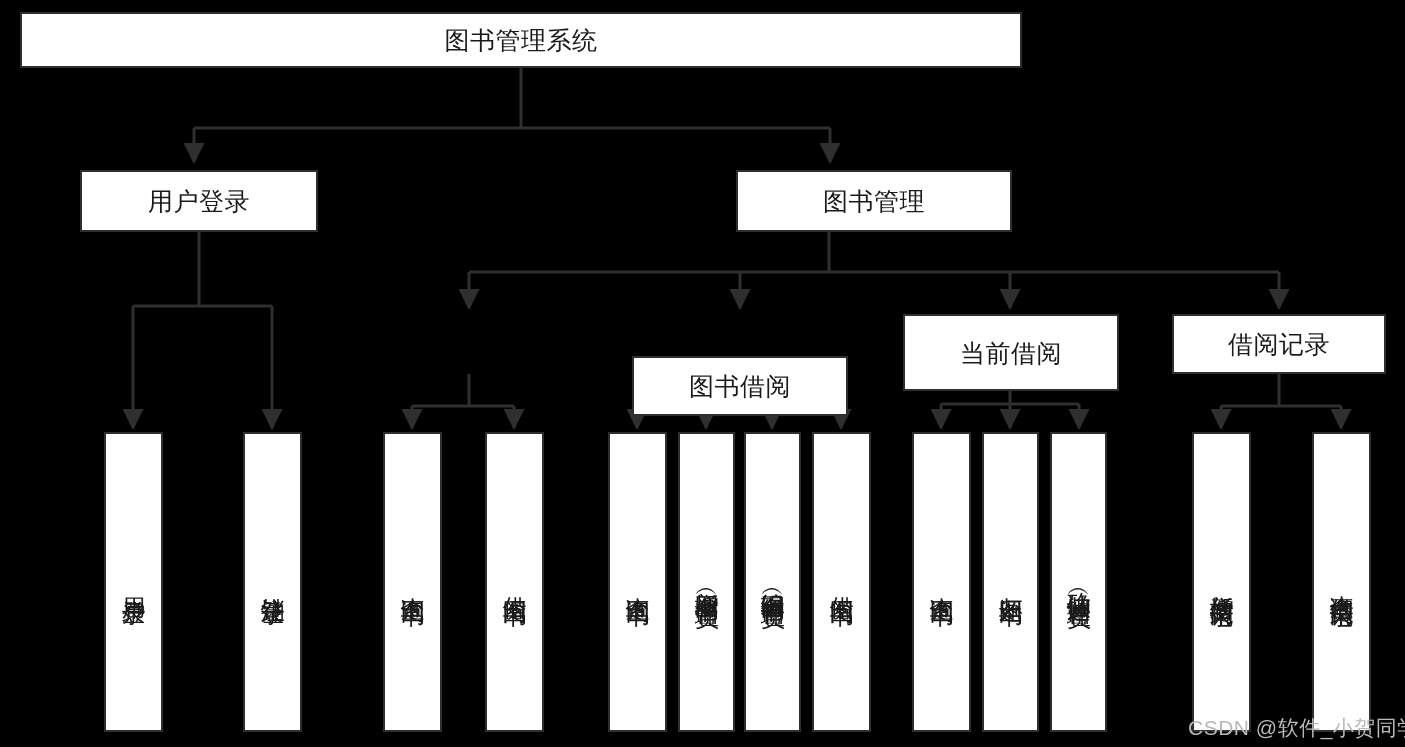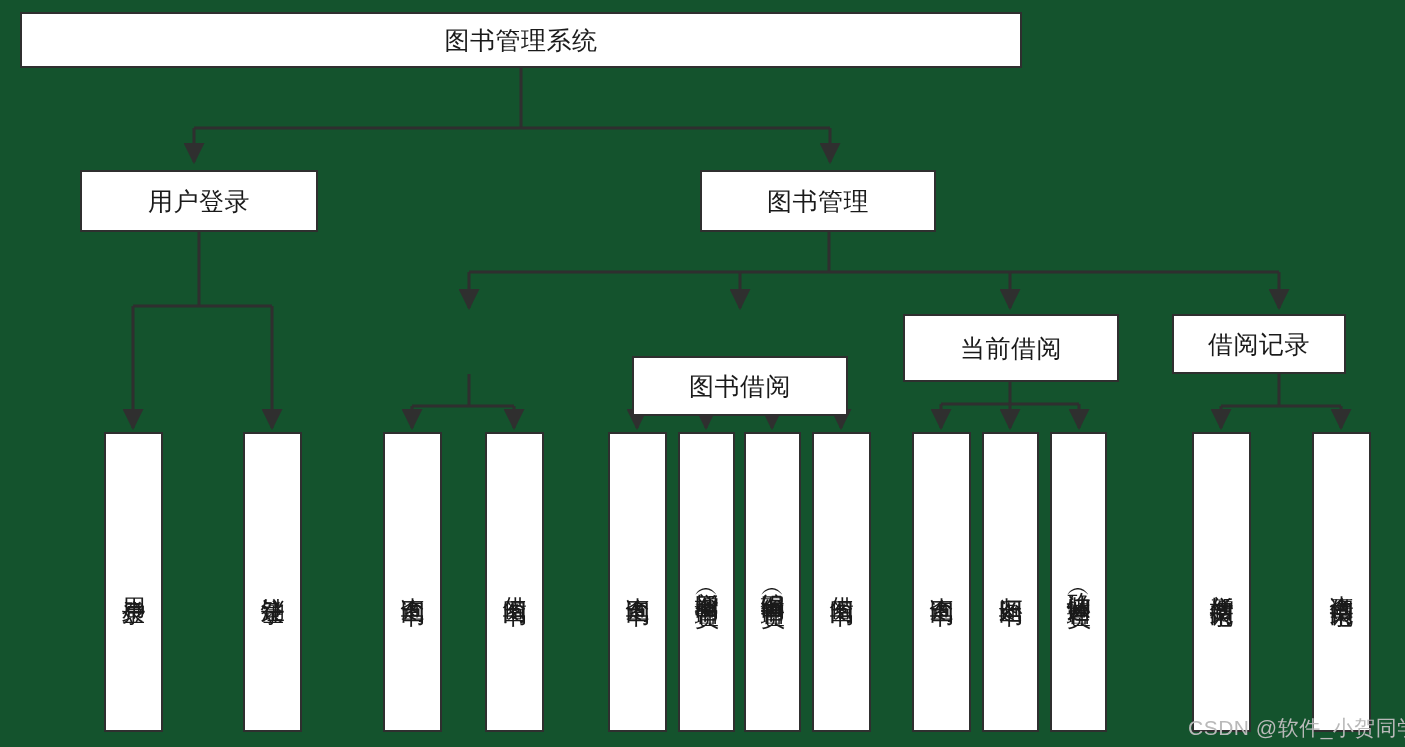--- a/index.html
+++ b/index.html
@@ -7,21 +7,21 @@
     padding: 0;
     background: #ffffff;
   }
   body {
     font-family: "Liberation Sans", "DejaVu Sans", sans-serif;
   }
   #canvas {
     position: relative;
     width: 1405px;
     height: 747px;
-    background: #14532d;
+    background: #000000;
     overflow: hidden;
   }
   svg.connectors {
     position: absolute;
     left: 0;
     top: 0;
     width: 1405px;
     height: 747px;
     pointer-events: none;
   }
@@ -128,31 +128,31 @@
     </g>
   </svg>
 
   <div class="node root horiz" style="left:20px; top:12px; width:1002px; height:56px;">
     <span class="label">图书管理系统</span>
   </div>
 
   <div class="node horiz" style="left:80px; top:170px; width:238px; height:62px;">
     <span class="label">用户登录</span>
   </div>
-  <div class="node horiz" style="left:700px; top:170px; width:236px; height:62px;">
+  <div class="node horiz" style="left:736px; top:170px; width:276px; height:62px;">
     <span class="label">图书管理</span>
   </div>
 
   <div class="node horiz" style="left:632px; top:314px; width:216px; height:60px;margin-top:42px;">
     <span class="label">图书借阅</span>
   </div>
-  <div class="node horiz" style="left:903px; top:314px; width:216px; height:68px;">
+  <div class="node horiz" style="left:903px; top:314px; width:216px; height:77px;">
     <span class="label">当前借阅</span>
   </div>
-  <div class="node horiz" style="left:1172px; top:314px; width:174px; height:60px;">
+  <div class="node horiz" style="left:1172px; top:314px; width:214px; height:60px;">
     <span class="label">借阅记录</span>
   </div>
 
   <div class="node vert" style="left:104px; top:432px; width:59px; height:300px;">
     <span class="label">用户登录</span>
   </div>
   <div class="node vert" style="left:243px; top:432px; width:59px; height:300px;">
     <span class="label">注销登录</span>
   </div>
 

